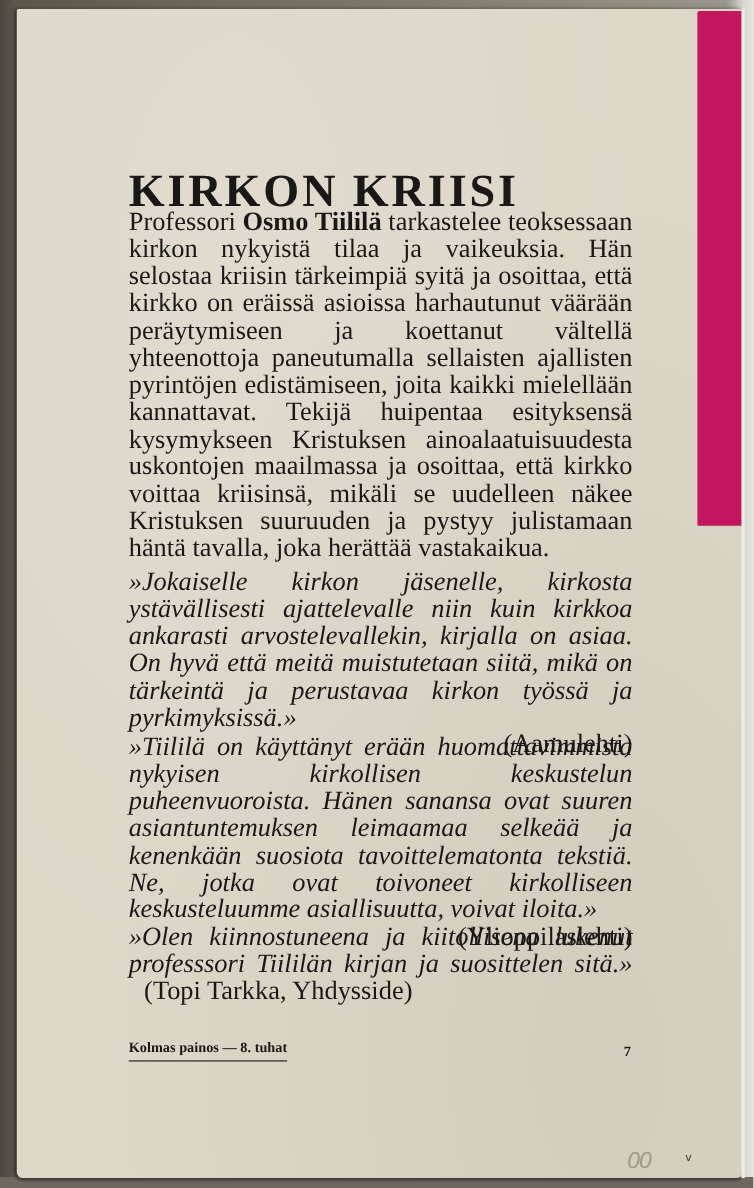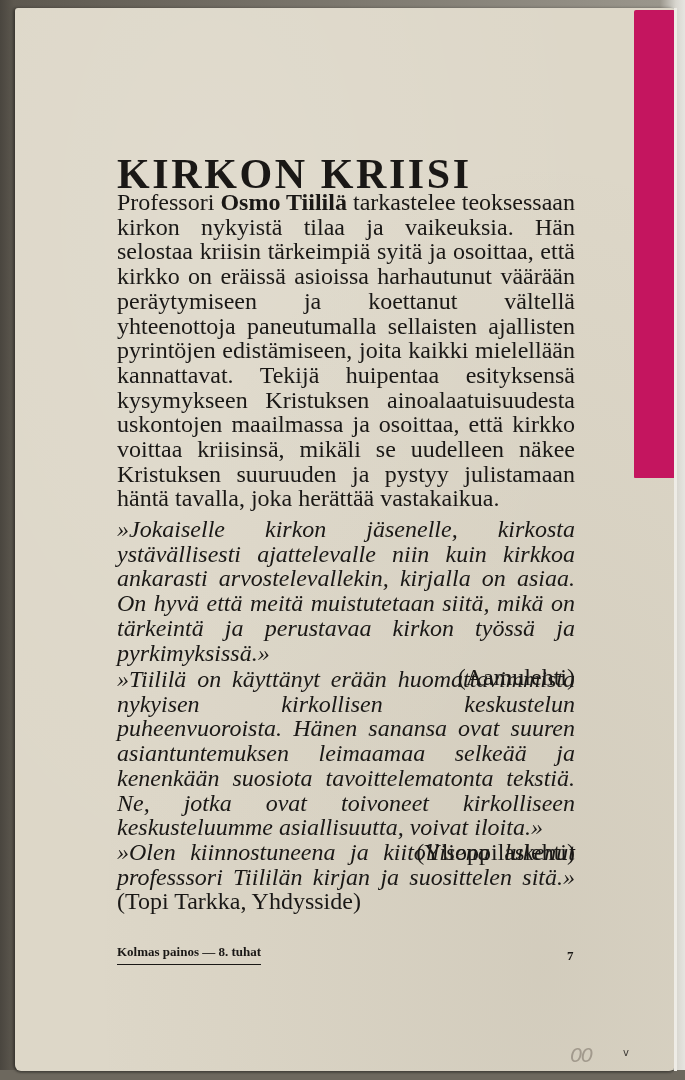--- a/index.html
+++ b/index.html
@@ -33,21 +33,21 @@
     white-space:nowrap;
   }
   .block { position:absolute; left:117px; width:458px; font-size:24px; text-align:justify; }
   .body-text { top:190px; line-height:24.7px; hyphens:manual; }
   .body-text b { font-weight:bold; }
   .quote { font-style:italic; line-height:24.7px; }
   .q1 { top:517px; }
   .q2 { top:667px; }
   .q3 { top:840px; }
   .src { display:block; text-align:right; font-style:normal; }
-  .src-inline { font-style:normal; }
+  .src-inline { font-style:normal;margin-left:14px; }
   .footer-label {
     position:absolute; left:117px; top:941px; font-size:13px; font-weight:bold;
     border-bottom:1.6px solid #1a1816; padding-bottom:1px; line-height:22px;
   }
   .page-num {
     position:absolute; left:567px; top:948px; font-size:13px; font-weight:bold;
   }
   .pencil-mark {
     position:absolute; left:570px; top:1043px; font-family:"DejaVu Sans", sans-serif;
     font-size:20px; color:rgba(120,112,100,0.55); font-style:italic; letter-spacing:-2px;

